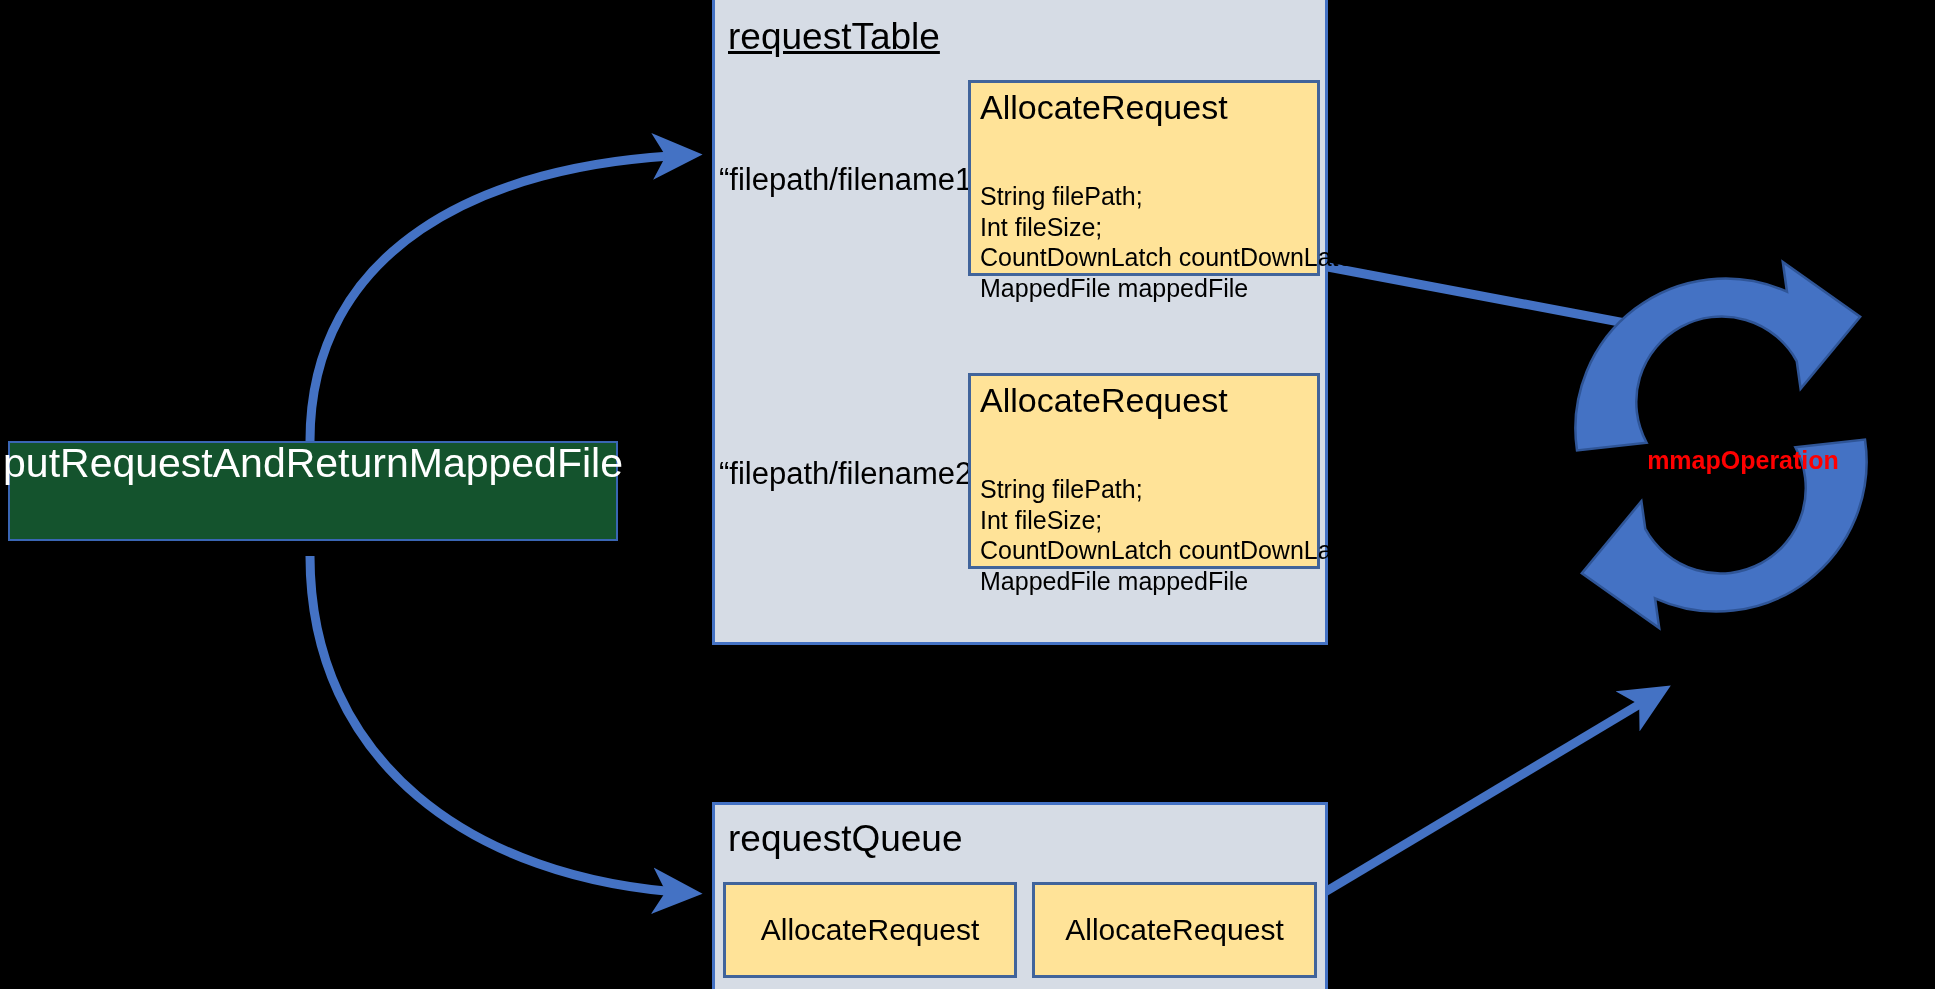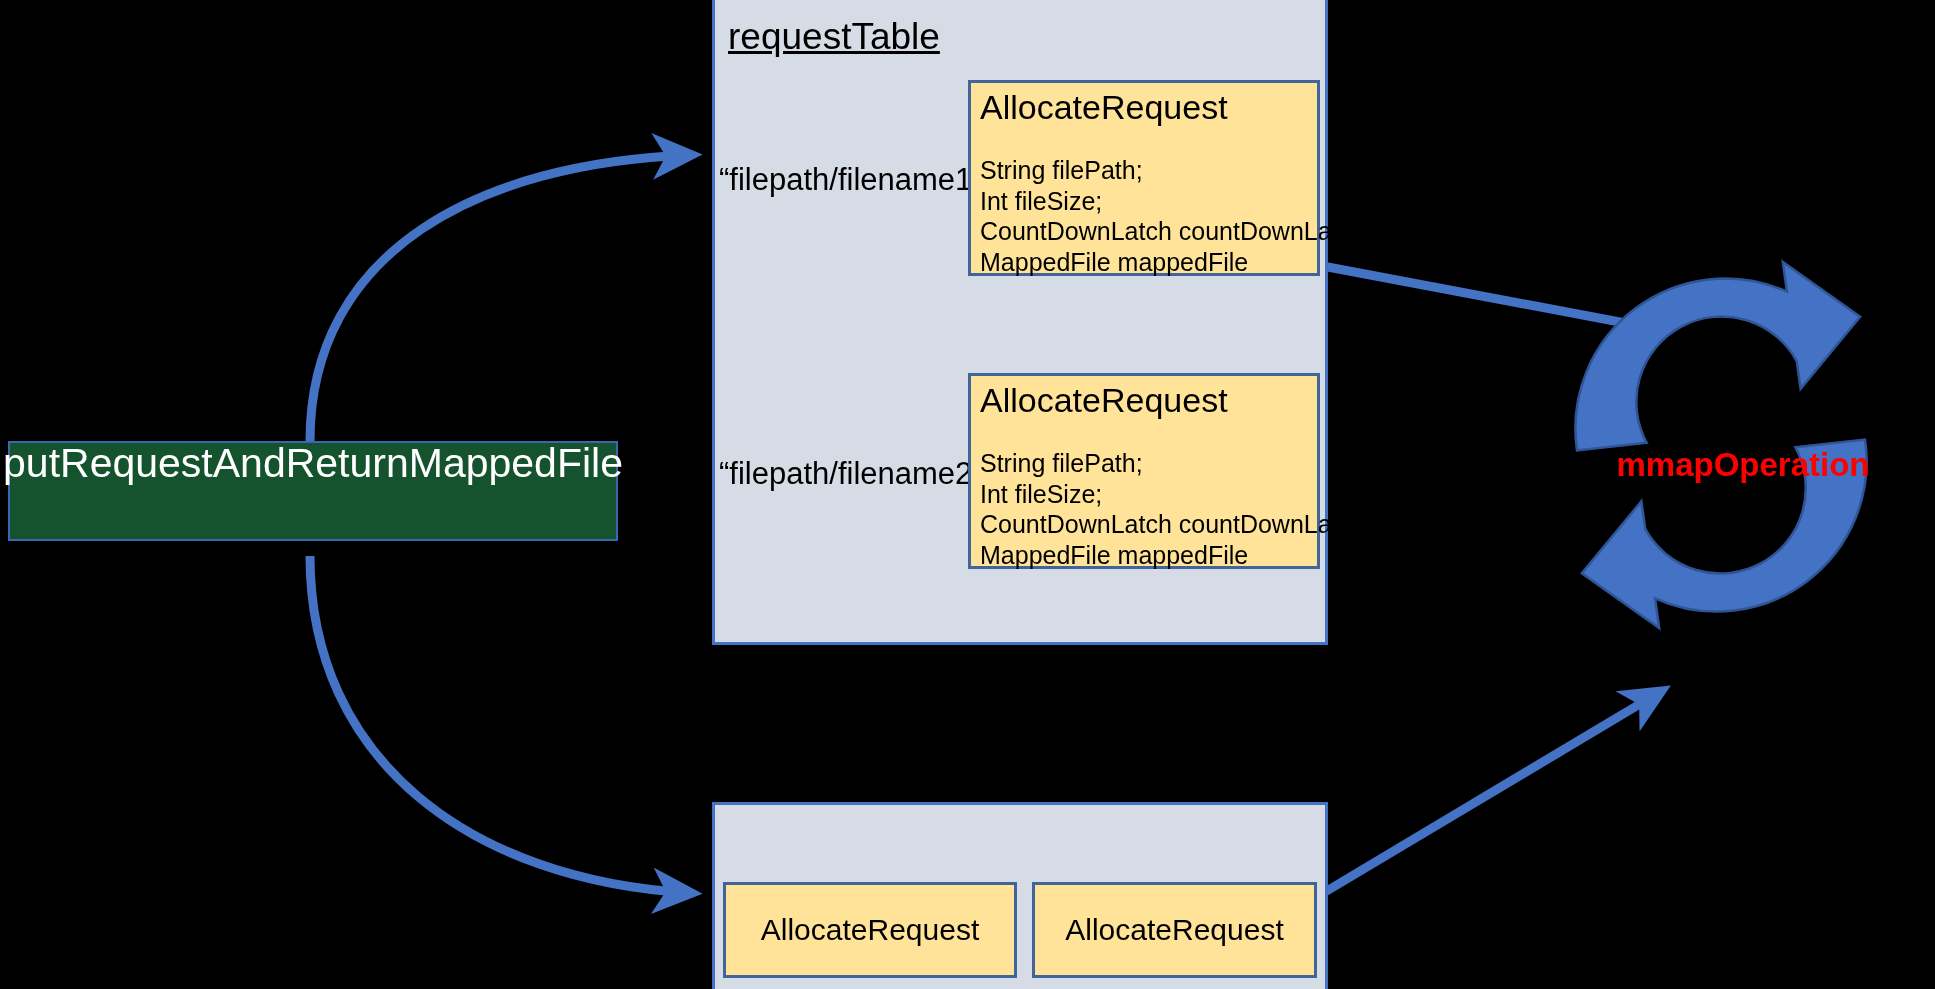--- a/index.html
+++ b/index.html
@@ -52,20 +52,21 @@
     color: #000000;
     line-height: 1;
     white-space: nowrap;
   }
   .yellow-fields {
     position: absolute;
     font-size: 25px;
     color: #000000;
     line-height: 1.22;
     white-space: pre;
+    margin-top: 26px;
   }
   .key-label {
     position: absolute;
     font-size: 31px;
     color: #000000;
     white-space: nowrap;
     line-height: 1;
   }
 
   
@@ -107,21 +108,21 @@
   }
 
   
   #cycle-label {
     position: absolute;
     left: 1578px;
     top: 448px;
     width: 330px;
     text-align: center;
     color: #FF0000;
-    font-size: 33px;
+    font-size: 25px;
     font-weight: bold;
     line-height: 1;
     white-space: nowrap;
   }
 </style>
 </head>
 <body>
 
 <div id="canvas">
 
@@ -177,20 +178,21 @@
   <div class="yellow-title" style="left:980px; top:90px;">AllocateRequest</div>
   <div class="yellow-fields" style="left:980px; top:155px;"><span>String filePath;</span><br><span>Int fileSize;</span><br><span>CountDownLatch countDownLatch;</span><br><span>MappedFile mappedFile</span></div>
 
   <div class="key-label" style="left:719px; top:458px;">“filepath/filename2”</div>
 
   <div class="yellow-box" style="left:968px; top:373px; width:352px; height:196px;"></div>
   <div class="yellow-title" style="left:980px; top:383px;">AllocateRequest</div>
   <div class="yellow-fields" style="left:980px; top:448px;"><span>String filePath;</span><br><span>Int fileSize;</span><br><span>CountDownLatch countDownLatch;</span><br><span>MappedFile mappedFile</span></div>
 
   <div class="container-box" style="left:712px; top:802px; width:616px; height:200px;"></div>
+  <div class="container-title" style="left:728px; top:820px;">requestQueue</div>
 
   <div class="queue-item" style="left:723px; top:882px; width:294px; height:96px;">
     <span>AllocateRequest</span>
   </div>
   <div class="queue-item" style="left:1032px; top:882px; width:285px; height:96px;">
     <span>AllocateRequest</span>
   </div>
 
   <div id="cycle-label">mmapOperation</div>
 

